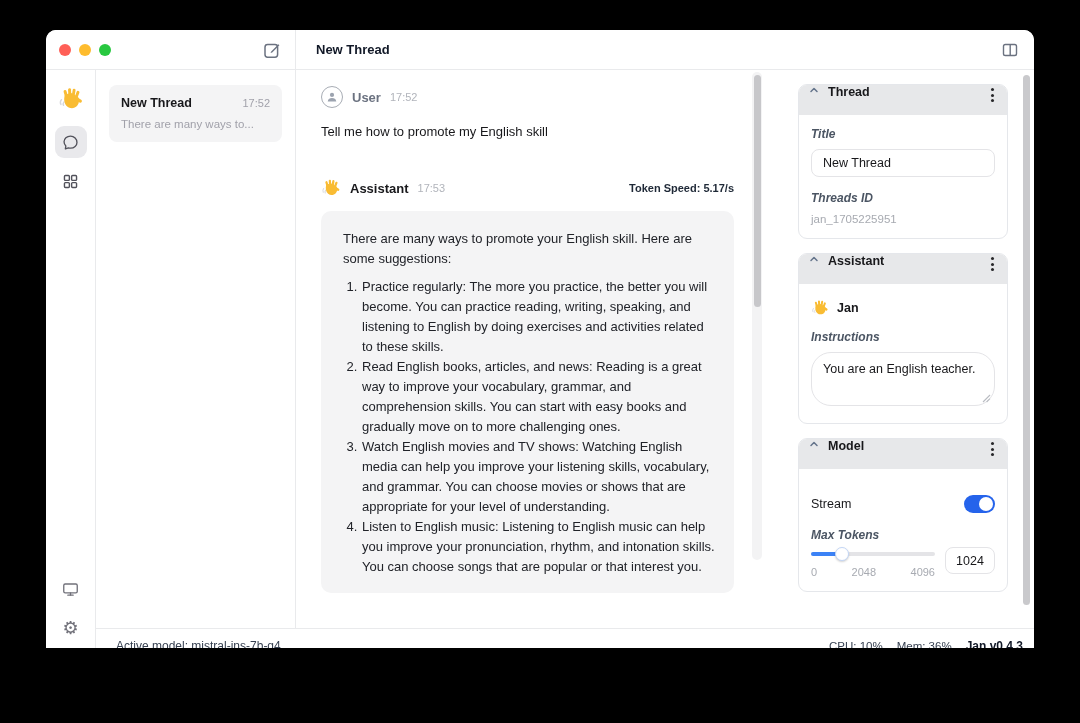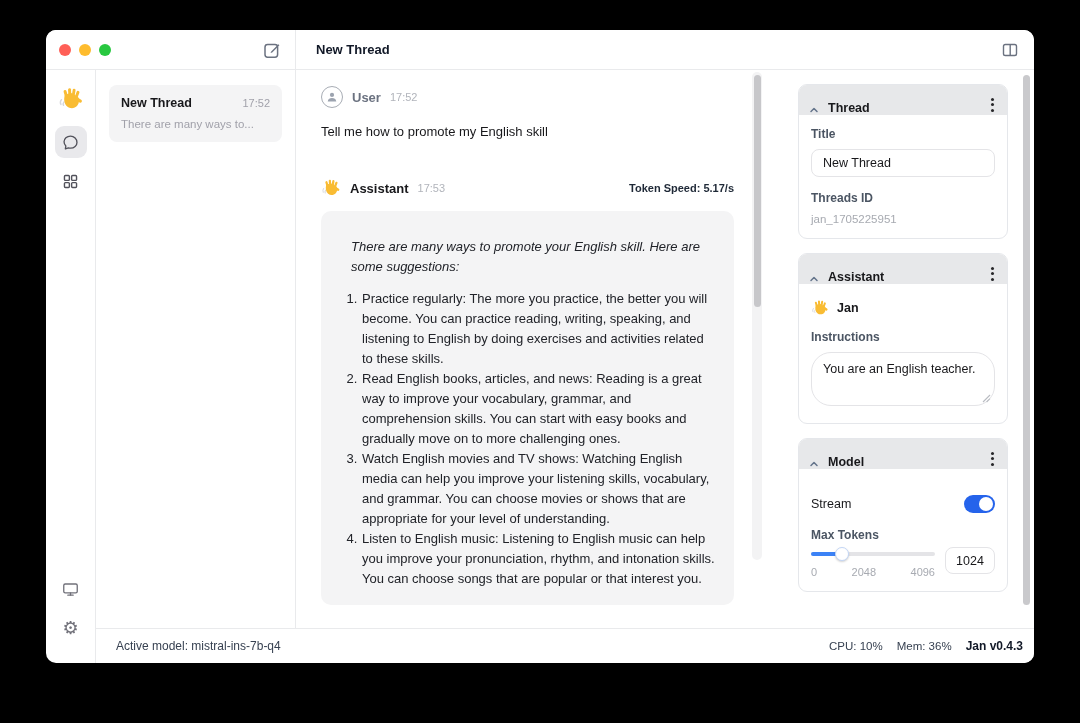--- a/index.html
+++ b/index.html
@@ -2,21 +2,21 @@
 <html><head>
 <meta charset="utf-8">
 <style>
   * { box-sizing: border-box; }
   html,body { margin:0; padding:0; }
   body {
     width:1080px; height:723px; background:#000;
     font-family:"Liberation Sans", sans-serif;
     -webkit-font-smoothing:antialiased;
   }
-  .canvas { position:relative; width:1080px; height:723px; overflow:hidden; }
+  .canvas { position:relative; width:1080px; height:648px; overflow:hidden; }
   .window {
     position:absolute; left:46px; top:30px; width:988px; height:633px;
     background:#fff; border-radius:10px; overflow:hidden;
     display:flex; flex-direction:column;
     box-shadow:0 18px 50px rgba(0,0,0,.55);
   }
 
   
   .titlebar { flex:none; height:40px; display:flex; border-bottom:1px solid #e9eaec; background:#fff; }
   .titlebar-left { width:250px; flex:none; display:flex; align-items:center; padding:0 13px; border-right:1px solid #e9eaec; }
@@ -60,21 +60,21 @@
   .user-name { color:#6b7280; }
   .assistant-name { color:#18181b; }
   .msg-time { font-size:11px; color:#b1b4bb; }
   .token-speed { margin-left:auto; font-size:11px; font-weight:600; color:#1f2937; }
   .user-text { margin:15px 0 0; font-size:13px; color:#18181b; line-height:18px; }
   .assistant-block { margin-top:37px; }
   .bubble {
     margin-top:13px; width:413px; background:#f4f4f5; border-radius:10px;
     padding:14px 18px 16px; font-size:13px; line-height:20px; color:#212329;
   }
-  .bubble p { margin:12px;font-style:italic; }
+  .bubble p { margin:4px; }
   .bubble ol { margin:8px 0 0; padding-left:22px; }
   .bubble li { margin:0; padding-left:1px; }
 
   .chat-scroll-track { position:absolute; top:2px; right:24px; width:10px; height:488px; background:#f3f3f4; border-radius:5px; }
   .chat-scroll-thumb { position:absolute; top:3px; left:1.5px; width:7px; height:232px; background:#c7c7ca; border-radius:4px; }
 
   .input-row { flex:none; display:flex; align-items:center; gap:12px; padding:10px 41px 20px 25px; }
   .msg-input {
     flex:1; height:31px; border:1px solid #e4e4e7; border-radius:8px;
     padding:0 12px; font-size:13px; color:#18181b; outline:none; background:#fff;
@@ -82,26 +82,26 @@
   }
   .msg-input::placeholder { color:#9ca3af; }
   .send-btn {
     flex:none; width:84px; height:31px; border:none; border-radius:8px;
     background:#91b4ef; color:#fff; font-size:13px; font-weight:600; font-family:inherit; cursor:pointer;
   }
 
   
   .rightpanel { width:248px; flex:none; position:relative; padding:14px 26px 0 12px; background:#fff; overflow:hidden; }
   .card { border:1px solid #e5e7eb; border-radius:9px; background:#fff; overflow:hidden; margin-bottom:14px; }
-  .card-header { height:30px; background:#e7e8ea; display:flex; align-items:flex-end; gap:9px; padding:0 10px; }
+  .card-header { height:30px; background:#e7e8ea; display:flex; align-items:flex-start; gap:9px; padding:0 10px; }
   .card-title { font-size:12.5px; font-weight:700; color:#18181b; }
   .kebab { margin-left:auto; display:flex; flex-direction:column; align-items:center; cursor:pointer; padding:2px 3px; }
   .kebab i { display:block; width:3px; height:3px; border-radius:50%; background:#27272a; margin:1.2px 0; }
   .card-body { padding:12px 12px 13px; }
-  .field-label { font-size:12px; font-weight:600; color:#4b5563; }
+  .field-label { font-size:12px; font-weight:600; color:#4b5563;font-style:italic; }
   .text-input {
     margin-top:8px; width:100%; height:28px; border:1px solid #e4e4e7; border-radius:8px;
     padding:0 11px; font-size:12.5px; color:#18181b; outline:none; font-family:inherit;
   }
   .gap14 { margin-top:14px; }
   .muted-value { margin-top:8px; font-size:11.5px; color:#a7aab1; }
 
   .jan-row { display:flex; align-items:center; gap:8px; margin:3px 0 13px; font-size:12.5px; font-weight:700; color:#18181b; }
   .textarea-wrap { position:relative; margin-top:8px; }
   .instructions {

